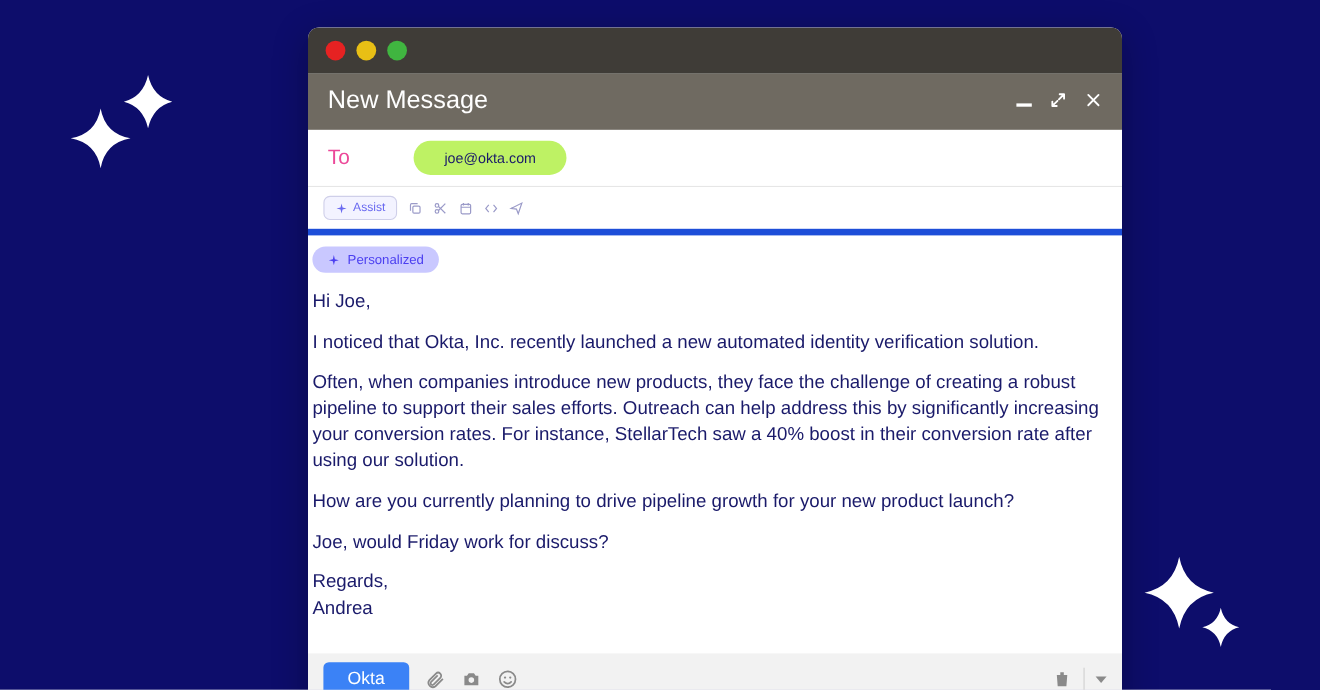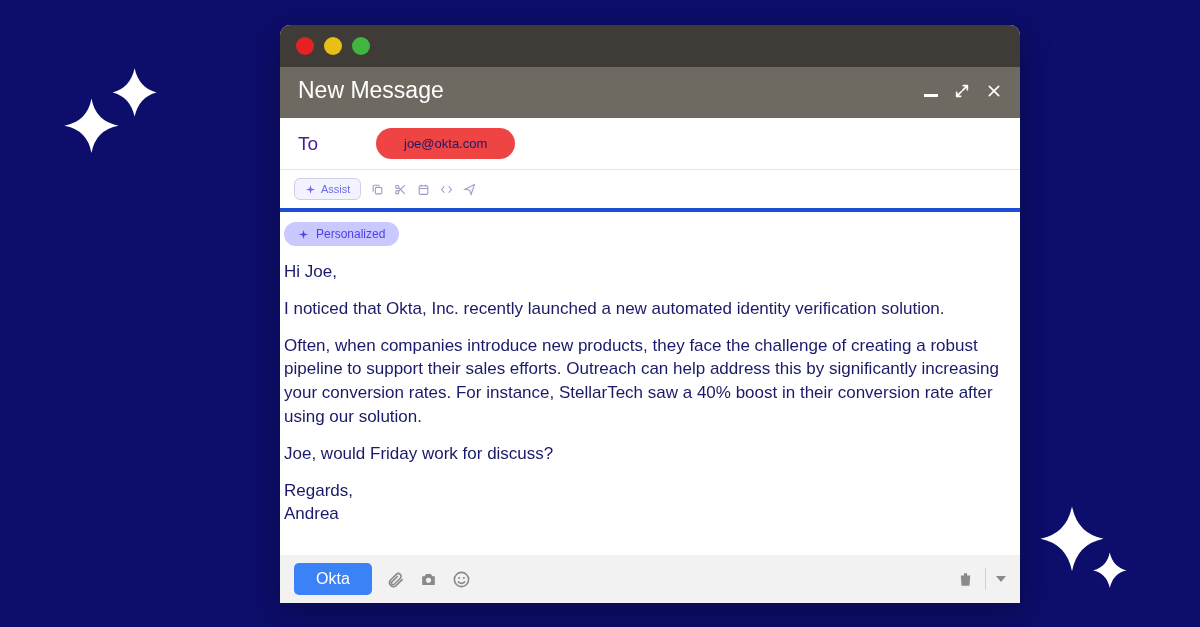--- a/index.html
+++ b/index.html
@@ -51,39 +51,39 @@
     .header-actions svg { width: 16px; height: 16px; fill: white; cursor: pointer; }
     .minimize-line { width: 14px; height: 3px; background: white; display: inline-block; margin-top: 10px; }
 
     .field-row {
       display: flex;
       align-items: center;
       padding: 10px 18px;
       border-bottom: 1px solid #e6e6e6;
     }
     .field-label {
-      color: #4c1d95;
+      color: #ec4899;
       font-size: 19px;
       width: 78px;
     }
     .to-chip {
-      background: #ef4444;
+      background: #bef264;
       border-radius: 18px;
       padding: 8px 28px;
       font-size: 13px;
       color: #1a1a6a;
     }
     .subject-value {
       font-size: 16px;
       color: #1a1a6a;
     }
 
     .toolbar-row {
       padding: 8px 14px;
-      border-bottom: 4px solid #1d4ed8;
+      border-bottom: 6px solid #1d4ed8;
       display: flex;
       align-items: center;
       gap: 10px;
     }
     .assist-btn {
       display: inline-flex;
       align-items: center;
       gap: 5px;
       border: 1px solid #cfcfe9;
       background: #f3f3ff;
@@ -222,20 +222,21 @@
     <span class="personalized-chip">
       <svg width="11" height="11" viewBox="0 0 24 24">
           <path d="M12 2 L14 10 L22 12 L14 14 L12 22 L10 14 L2 12 L10 10 Z" fill="#4b3ff0"></path>
         </svg>
       <span>Personalized</span>
     </span>
     <div class="body-text">
       <p>Hi Joe,</p>
       <p>I noticed that Okta, Inc. recently launched a new automated identity verification solution.</p>
       <p>Often, when companies introduce new products, they face the challenge of creating a robust pipeline to support their sales efforts. Outreach can help address this by significantly increasing your conversion rates. For instance, StellarTech saw a 40% boost in their conversion rate after using our solution.</p>
+      <p>How are you currently planning to drive pipeline growth for your new product launch?</p>
       <p>Joe, would Friday work for discuss?</p>
       <p style="margin-bottom:0">Regards,</p>
       <p>Andrea</p>
     </div>
   </div>
 
   <div class="bottombar">
     <div class="bottom-left">
       <button class="send-btn">Okta</button>
       <span class="bottom-icon">

